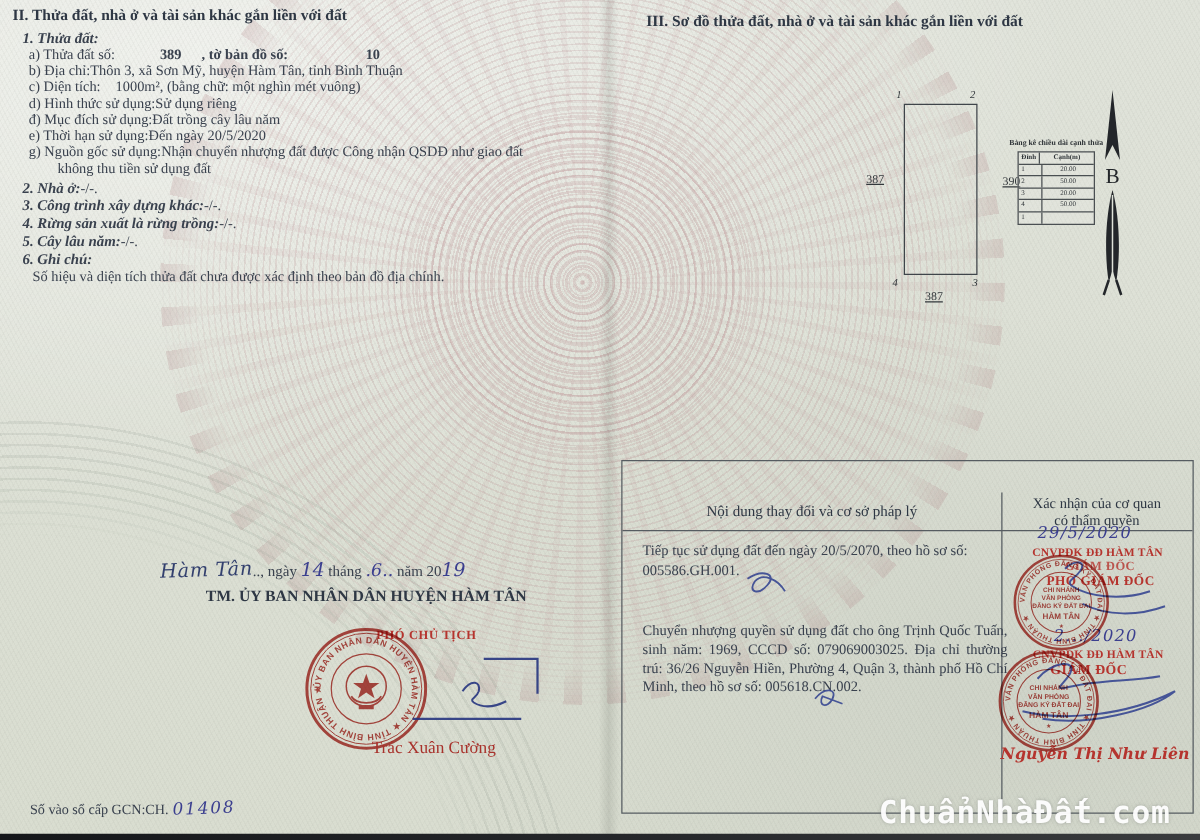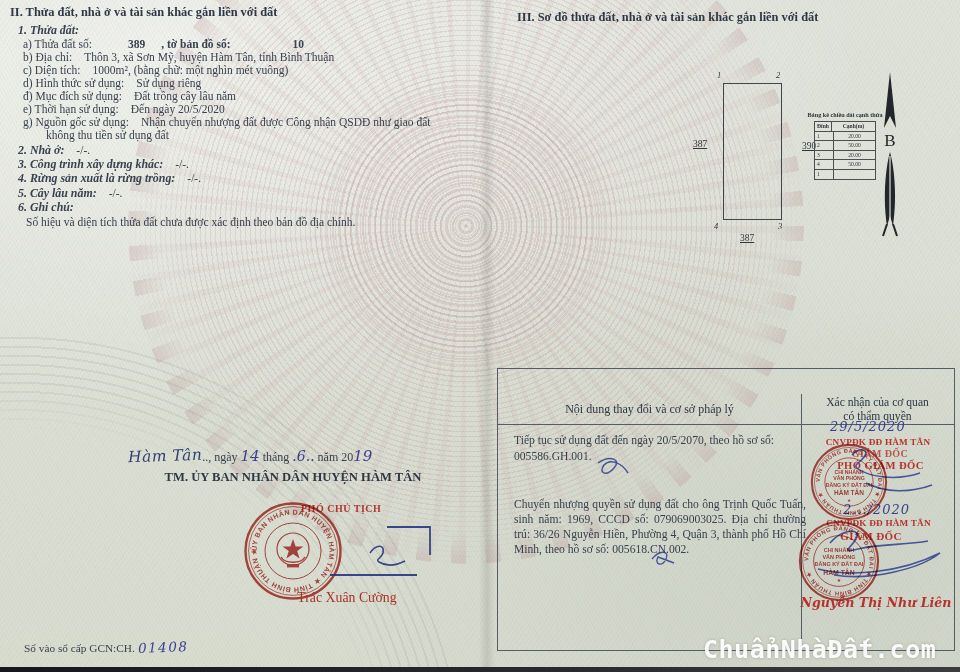--- a/index.html
+++ b/index.html
@@ -43,21 +43,21 @@
   .bi{font-weight:bold;font-style:italic;}
   .ctr{text-align:center;}
   .red{color:#b5342e;}
   .hand{font-family:"DejaVu Serif",serif;font-style:italic;color:#3b3f8f;}
   .hand-dk{font-family:"DejaVu Serif",serif;font-style:italic;color:#33406e;}
 
   
   .s2{font-size:11.5px;line-height:13px;}
   .ln{position:absolute;white-space:nowrap;}
   .gapA1{margin-left:36px;} .gapA2{margin-left:16px;font-weight:bold;} .gapA3{margin-left:62px;}
-  .gapC{margin-left:12px;} .gapS{margin-left:12px;}
+  .gapC{margin-left:12px;} .gapS{margin-left:0;}
 
   
   .sk-rect{position:absolute;left:723px;top:83px;width:57px;height:135px;border:1.4px solid #3f454a;}
   .sk-v{position:absolute;font-style:italic;font-size:8.5px;color:#33383c;}
   .sk-n{position:absolute;font-size:9.5px;color:#33383c;text-decoration:underline;}
 
   
   .et{position:absolute;left:814px;top:121px;width:60px;border:1px solid #4a4f52;font-size:5.6px;color:#2f3438;background:rgba(235,235,230,.25);}
   .et-row{display:flex;height:8.6px;line-height:8.6px;border-top:1px solid #4a4f52;}
   .et-row:first-child{border-top:none;}

